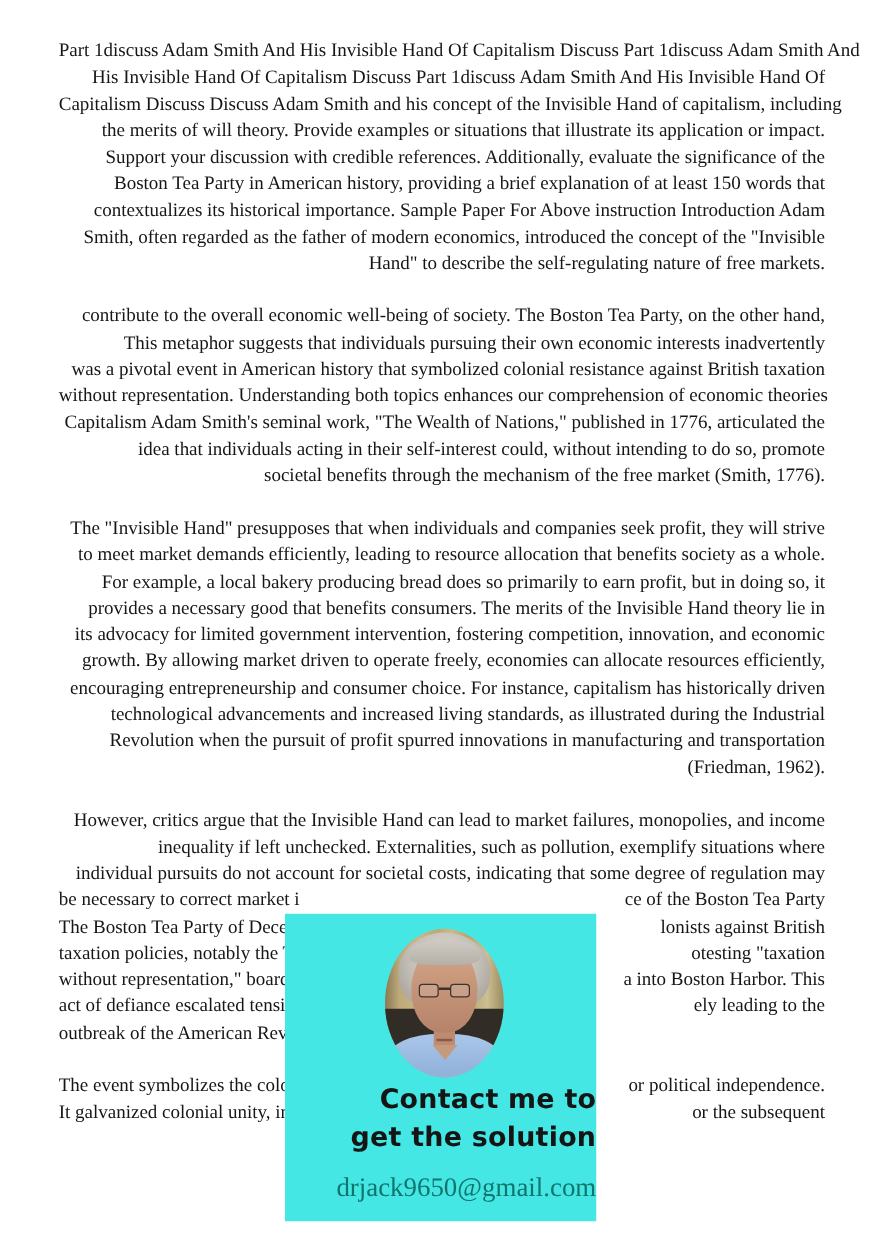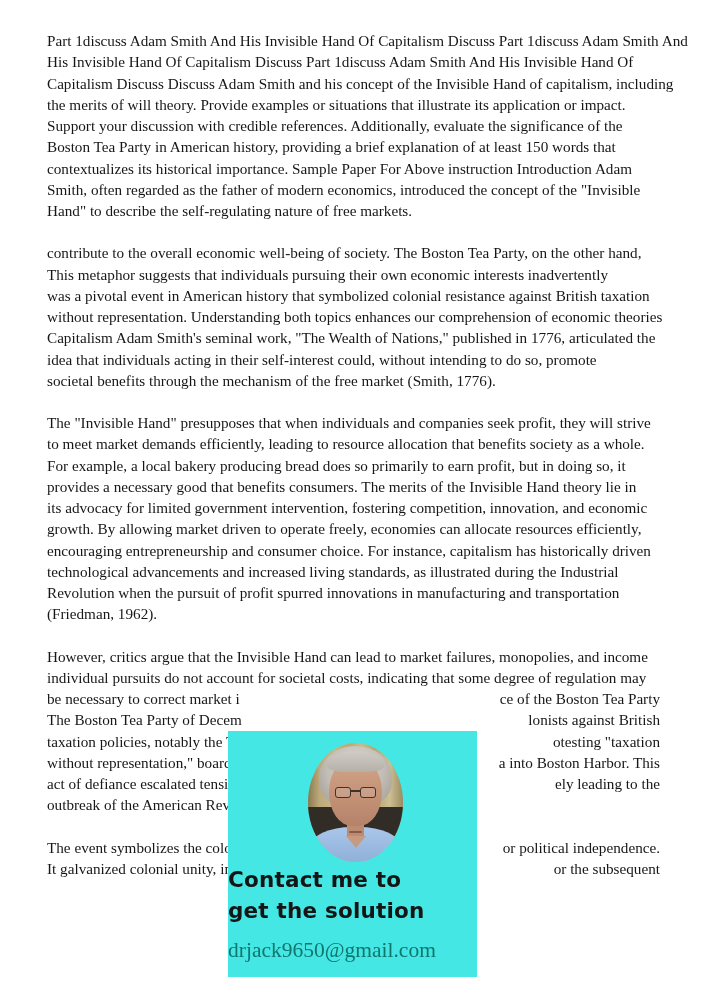--- a/index.html
+++ b/index.html
@@ -2,31 +2,31 @@
 <html><head>
 <meta charset="utf-8">
 <style>
   html,body{margin:0;padding:0;}
   body{
     width:708px;height:1000px;background:#ffffff;position:relative;
     font-family:"Liberation Serif", serif;color:#161616;overflow:hidden;
   }
   .doc{
     position:absolute;left:47px;top:30px;width:613px;
-    font-size:15.2px;line-height:21.25px;
+    font-size:15.2px;line-height:21.25px;text-align:right;
   }
   .para{margin:0 0 21px 0;}
   .line{height:21.25px;white-space:nowrap;}
   .line.split{display:flex;justify-content:space-between;}
   .line.split span{white-space:pre;}
 
   
   .overlay{
     position:absolute;left:228px;top:731px;width:249px;height:246px;
-    z-index:5;text-align:left;
+    z-index:5;text-align:right;
   }
   .portrait{
     position:absolute;left:80px;top:12px;width:95px;height:119px;
     border-radius:50%;overflow:hidden;
     background:linear-gradient(90deg,#8a7a52 0%,#bda97a 12%,#c9b786 28%,#bfa871 44%,#cbbb89 56%,#b8a46f 70%,#cdbf92 86%,#9a8a60 100%);
   }
   .portrait .band{position:absolute;left:0;top:54%;width:100%;height:24%;background:#322c27;}
   .portrait .hair{
     position:absolute;left:11px;top:3px;width:73px;height:62px;
     background:radial-gradient(ellipse at 50% 35%,#dcd8d2 0%,#c2bdb5 55%,#9d978d 100%);
@@ -103,20 +103,21 @@
       <div class="line">provides a necessary good that benefits consumers. The merits of the Invisible Hand theory lie in</div>
       <div class="line">its advocacy for limited government intervention, fostering competition, innovation, and economic</div>
       <div class="line">growth. By allowing market driven to operate freely, economies can allocate resources efficiently,</div>
       <div class="line">encouraging entrepreneurship and consumer choice. For instance, capitalism has historically driven</div>
       <div class="line">technological advancements and increased living standards, as illustrated during the Industrial</div>
       <div class="line">Revolution when the pursuit of profit spurred innovations in manufacturing and transportation</div>
       <div class="line">(Friedman, 1962).</div>
     </div>
     <div class="para">
       <div class="line">However, critics argue that the Invisible Hand can lead to market failures, monopolies, and income</div>
+      <div class="line">inequality if left unchecked. Externalities, such as pollution, exemplify situations where</div>
       <div class="line">individual pursuits do not account for societal costs, indicating that some degree of regulation may</div>
       <div class="line split">
         <span>be necessary to correct market i</span>
         <span>ce of the Boston Tea Party</span>
       </div>
       <div class="line split">
         <span>The Boston Tea Party of Decem</span>
         <span>lonists against British</span>
       </div>
       <div class="line split">

